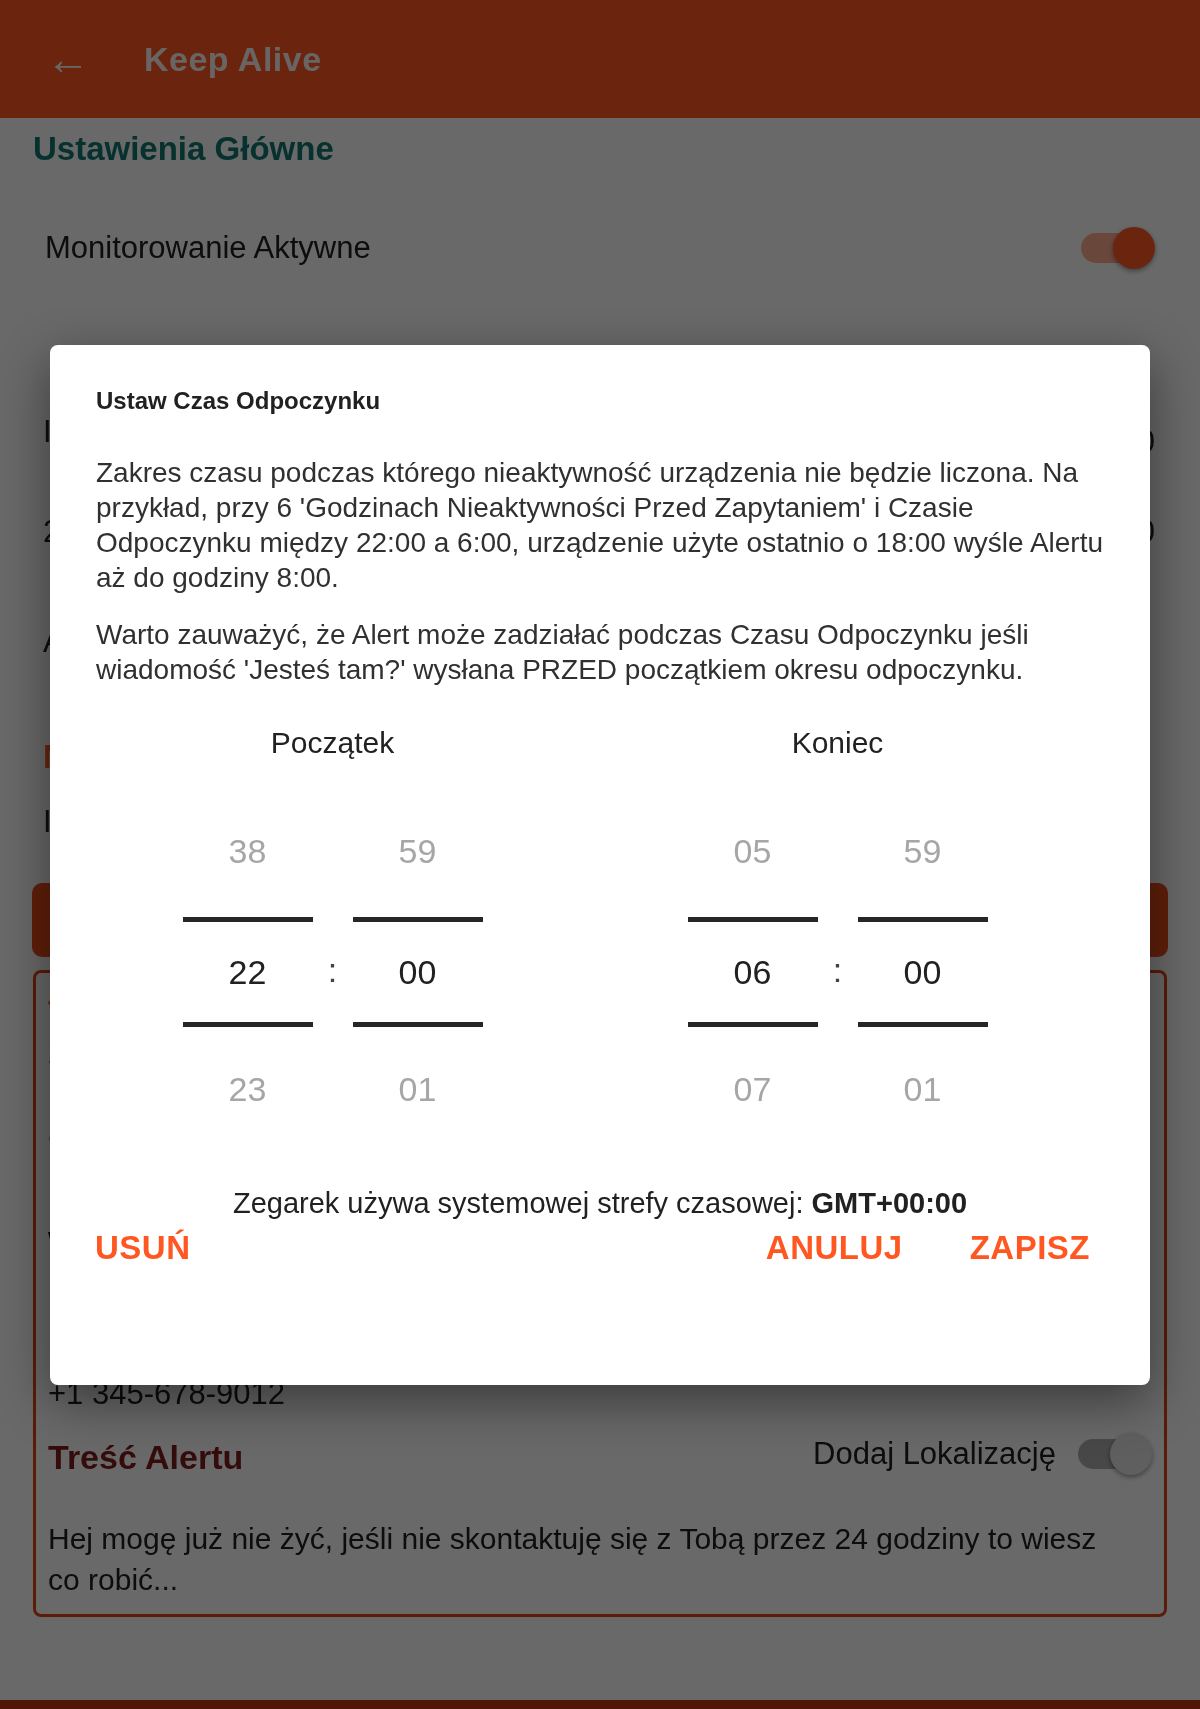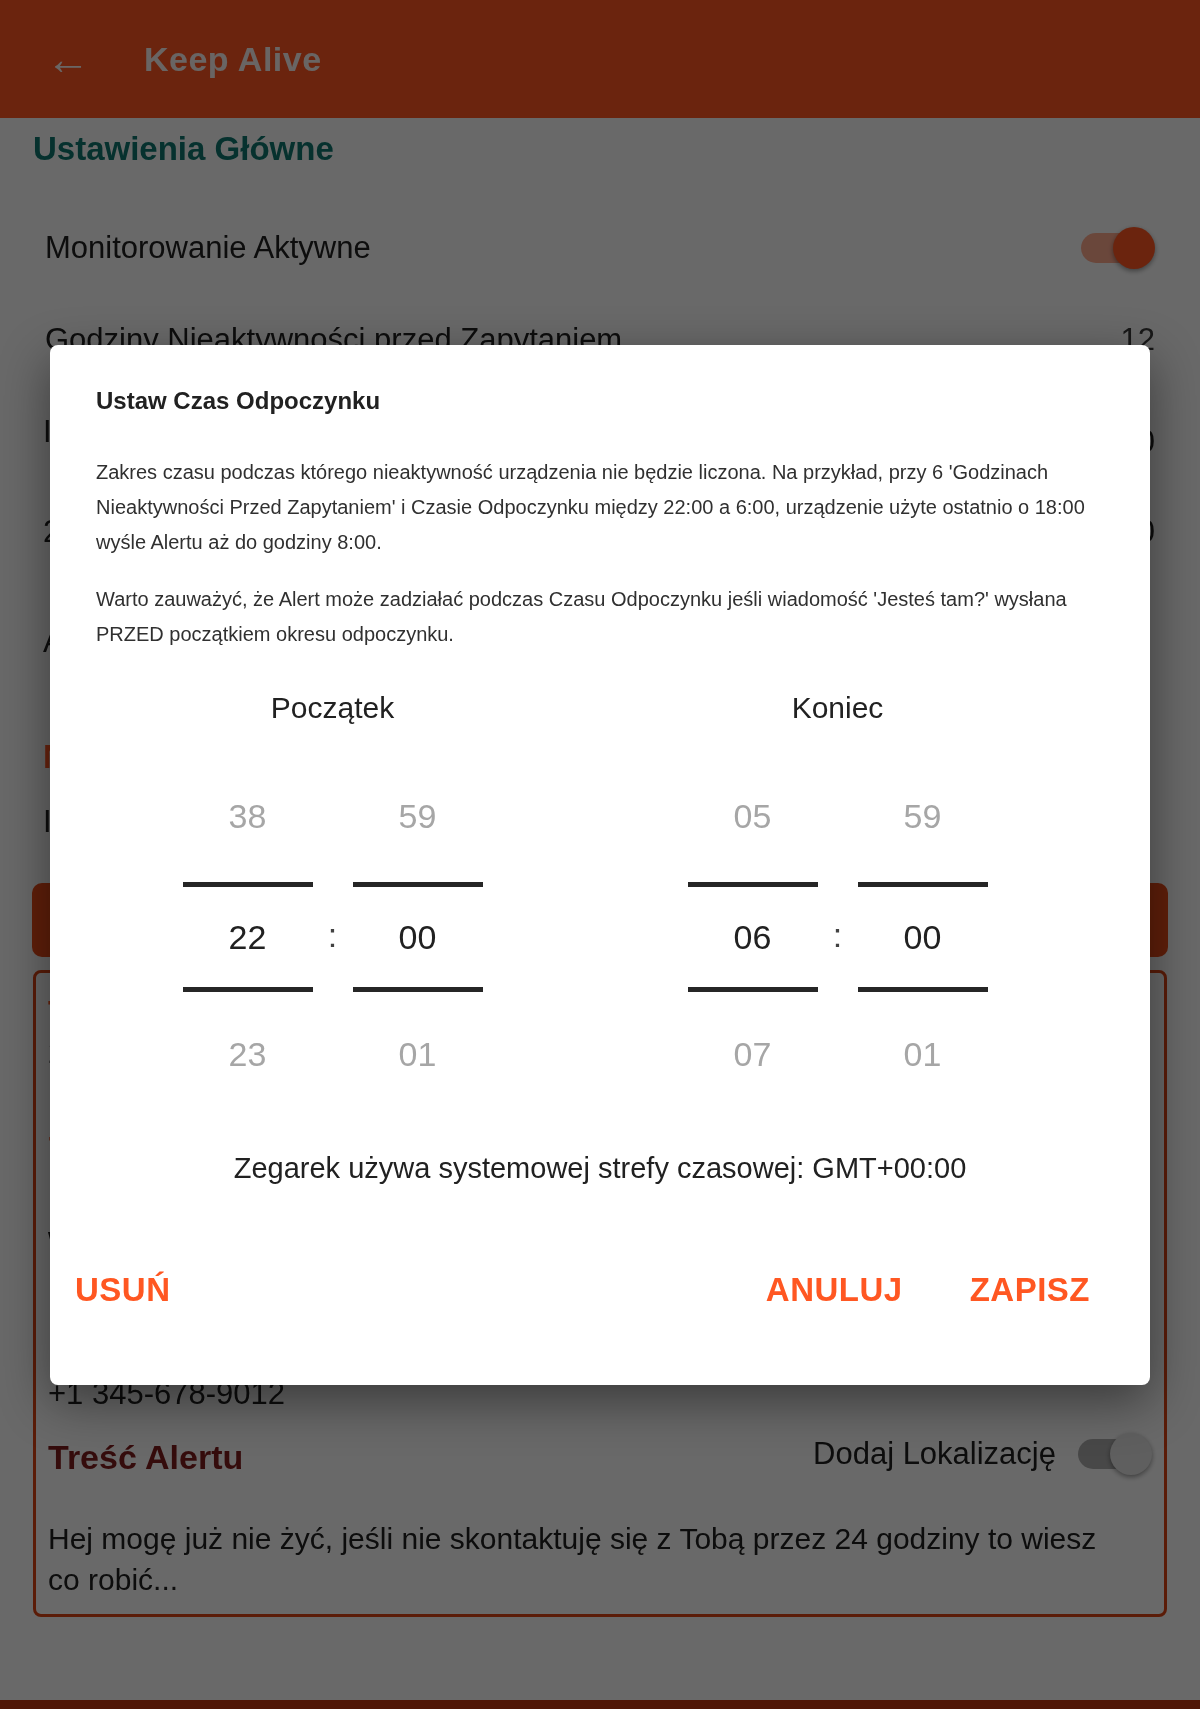--- a/index.html
+++ b/index.html
@@ -53,42 +53,42 @@
   .bottom-bar{position:absolute;left:0;bottom:0;width:1200px;height:9px;background:#BF360C;}
 
   
   .scrim{position:absolute;inset:0;background:rgba(0,0,0,.58);z-index:5;}
 
   
   .dialog{position:absolute;left:50px;top:345px;width:1100px;height:1040px;background:#FFFFFF;
           border-radius:8px;box-shadow:0 16px 50px rgba(0,0,0,.45);z-index:10;
           display:flex;flex-direction:column;box-sizing:border-box;}
   .dlg-title{margin:42px 46px 0;font-size:24px;font-weight:600;color:#212121;}
-  .dlg-p{margin:0 46px;font-size:20px;line-height:35px;color:#303030;}
+  .dlg-p{margin:0 46px;font-size:28px;line-height:35px;color:#303030;}
   .dlg-p1{margin-top:40px;}
   .dlg-p2{margin-top:22px;}
 
   .pickers{display:flex;margin-top:38px;padding:0 60px 0 30px;}
   .pgroup{flex:1;display:flex;flex-direction:column;align-items:center;}
   .plabel{font-size:30px;color:#212121;height:36px;line-height:36px;}
   .pcols{display:flex;justify-content:center;gap:5px;margin-top:70px;}
   .pstack{width:130px;display:flex;flex-direction:column;align-items:center;}
   .fadeval{height:40px;line-height:40px;font-size:34px;color:#A6A6A6;}
   .fadeval.top{margin-bottom:46px;}
   .fadeval.bot{margin-top:42px;}
   .pline{width:130px;height:5px;background:#262626;}
   .selval{height:100px;display:flex;align-items:center;justify-content:center;
           font-size:34px;color:#212121;width:100%;}
   .pcolon{width:30px;height:278px;display:flex;align-items:center;justify-content:center;
           font-size:34px;color:#424242;}
 
   .tz-note{margin-top:76px;text-align:center;font-size:29px;color:#212121;height:36px;line-height:36px;}
-  .tz-note b{font-weight:400;}
-
-  .dlg-buttons{margin-top:77px;padding:0 56px 0 21px;display:flex;align-items:center;justify-content:space-between;gap:29px;}
+  .tz-note b{font-weight:700;}
+
+  .dlg-buttons{padding:0 56px 0 41px;display:flex;align-items:center;justify-content:space-between;gap:29px;}
   .dlg-btn{background:none;border:none;font-family:"Liberation Sans",sans-serif;
            font-size:33px;font-weight:700;color:#FF5722;letter-spacing:.5px;cursor:pointer;padding:8px 4px;}
   .dlg-btn-right{display:flex;gap:59px;}
 </style>
 </head>
 <body>
 
 <div class="stage">
 
   <div class="appbar">
@@ -99,24 +99,20 @@
   <div class="section-header">Ustawienia Główne</div>
 
   <div class="row row1">
     <div class="row-label">Monitorowanie Aktywne</div>
     <div class="toggle on">
       <div class="track"></div>
       <div class="thumb"></div>
     </div>
   </div>
 
-  <div class="row row2">
-    <div class="row-label">Godziny Nieaktywności przed Zapytaniem</div>
-    <div class="row-value">12</div>
-  </div>
 
   <div class="frag fl" style="top:414px">I</div>
   <div class="frag fl" style="top:514px">2</div>
   <div class="frag fl" style="top:624px">A</div>
   <div class="frag fl red" style="top:738px">N</div>
   <div class="frag fl" style="top:804px">I</div>
   <div class="frag fr" style="top:424px">0</div>
   <div class="frag fr" style="top:514px">0</div>
 
   <button class="primary-btn"></button>

